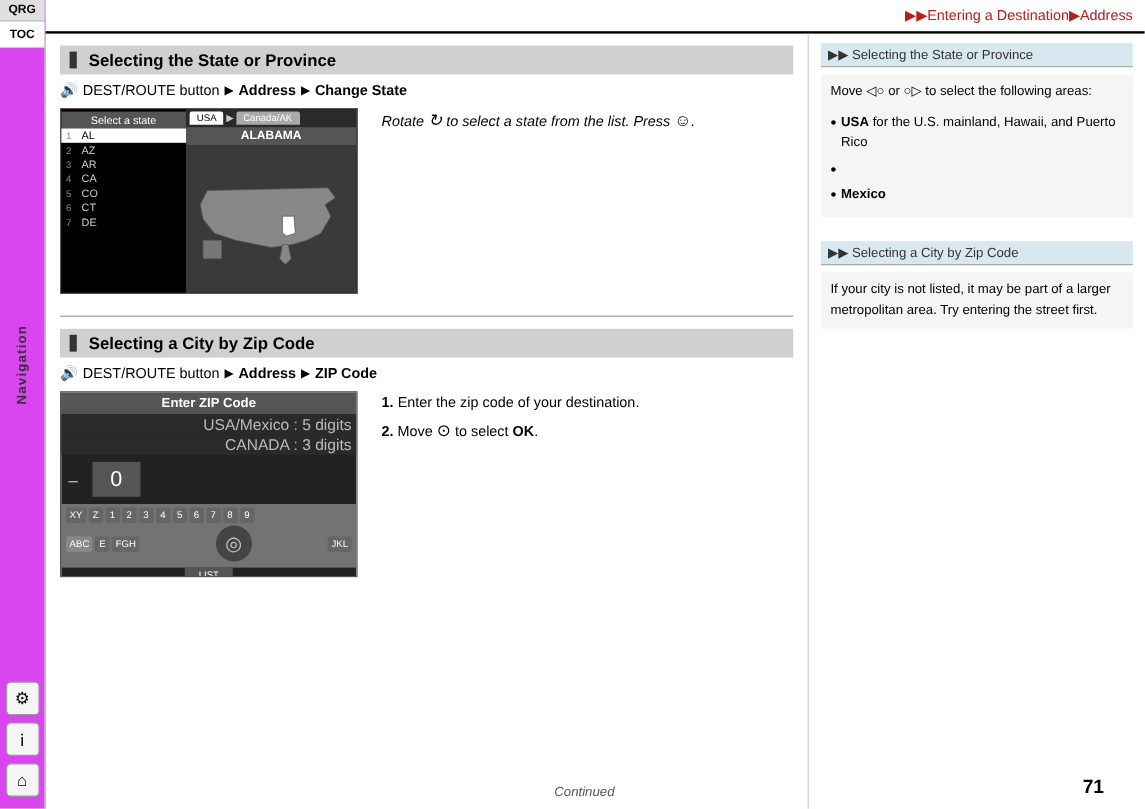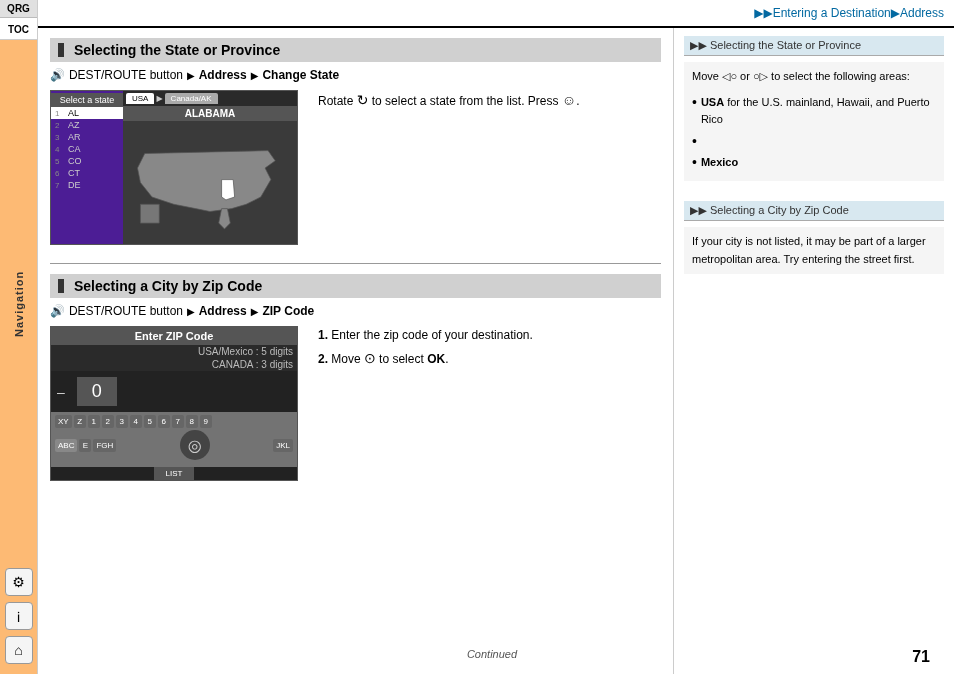--- a/index.html
+++ b/index.html
@@ -14,21 +14,21 @@
       position: relative;
     }
 
     
     #sidebar {
       position: absolute;
       left: 0;
       top: 0;
       width: 38px;
       height: 674px;
-      background: #fdba74;
+      background: #d946ef;
       border-right: 1px solid #ccc;
       display: flex;
       flex-direction: column;
       align-items: center;
     }
 
     .sidebar-qrg {
       width: 100%;
       background: #e0e0e0;
       text-align: center;
@@ -92,21 +92,21 @@
       height: 28px;
       display: flex;
       align-items: center;
       justify-content: space-between;
       border-bottom: 2px solid #000;
       padding: 0 10px;
     }
 
     .header-breadcrumb {
       font-size: 12px;
-      color: #0369a1;
+      color: #b91c1c;
     }
 
     
     #main {
       position: absolute;
       left: 38px;
       top: 28px;
       right: 0;
       bottom: 0;
       display: flex;
@@ -176,22 +176,22 @@
       overflow: hidden;
     }
 
     
     .state-screen {
       display: flex;
       height: 100%;
     }
 
     .state-list {
-      width: 72px;
-      background: #4c1d95;
+      width: 104px;
+      background: #000000;
       padding: 2px 0;
     }
 
     .state-list-header {
       background: #555;
       color: #fff;
       font-size: 9px;
       padding: 2px 4px;
       text-align: center;
     }
@@ -284,21 +284,21 @@
       color: #fff;
       text-align: center;
       font-size: 11px;
       padding: 3px;
       font-weight: bold;
     }
 
     .zip-subtitle {
       background: #2a2a2a;
       color: #bbb;
-      font-size: 10px;
+      font-size: 13px;
       text-align: right;
       padding: 1px 4px;
     }
 
     .zip-display {
       background: #555;
       color: #fff;
       font-size: 18px;
       text-align: center;
       padding: 4px 8px;
@@ -358,20 +358,21 @@
 
     
     .desc-block {
       margin-left: 8px;
     }
 
     .desc-text {
       font-size: 12px;
       margin-bottom: 4px;
       line-height: 1.5;
+      font-style: italic;
     }
 
     .step-line {
       font-size: 12px;
       margin-bottom: 4px;
       line-height: 1.5;
     }
 
     .step-line .step-num {
       font-weight: bold;
@@ -410,24 +411,24 @@
       font-size: 14px;
       line-height: 1.2;
       flex-shrink: 0;
     }
 
     
     #footer {
       position: absolute;
       bottom: 8px;
       left: 38px;
-      right: 8px;
+      right: 18px;
       display: flex;
       justify-content: space-between;
-      align-items: flex-start;
+      align-items: flex-end;
       padding: 0 16px;
       font-size: 11px;
       color: #555;
       font-style: italic;
     }
 
     .page-number {
       font-size: 16px;
       font-weight: bold;
       color: #000;

